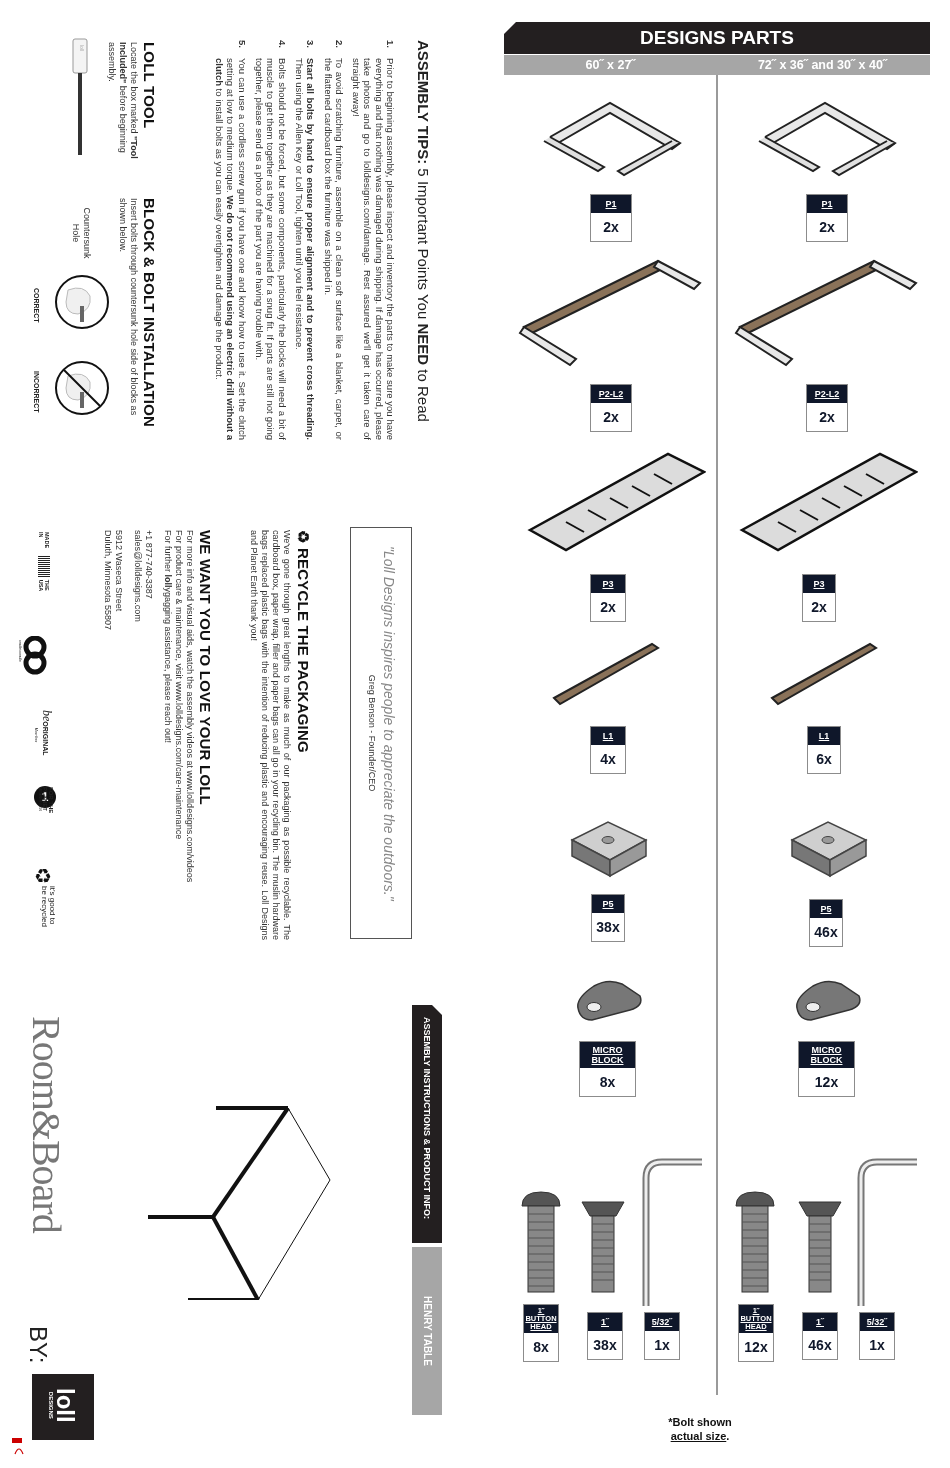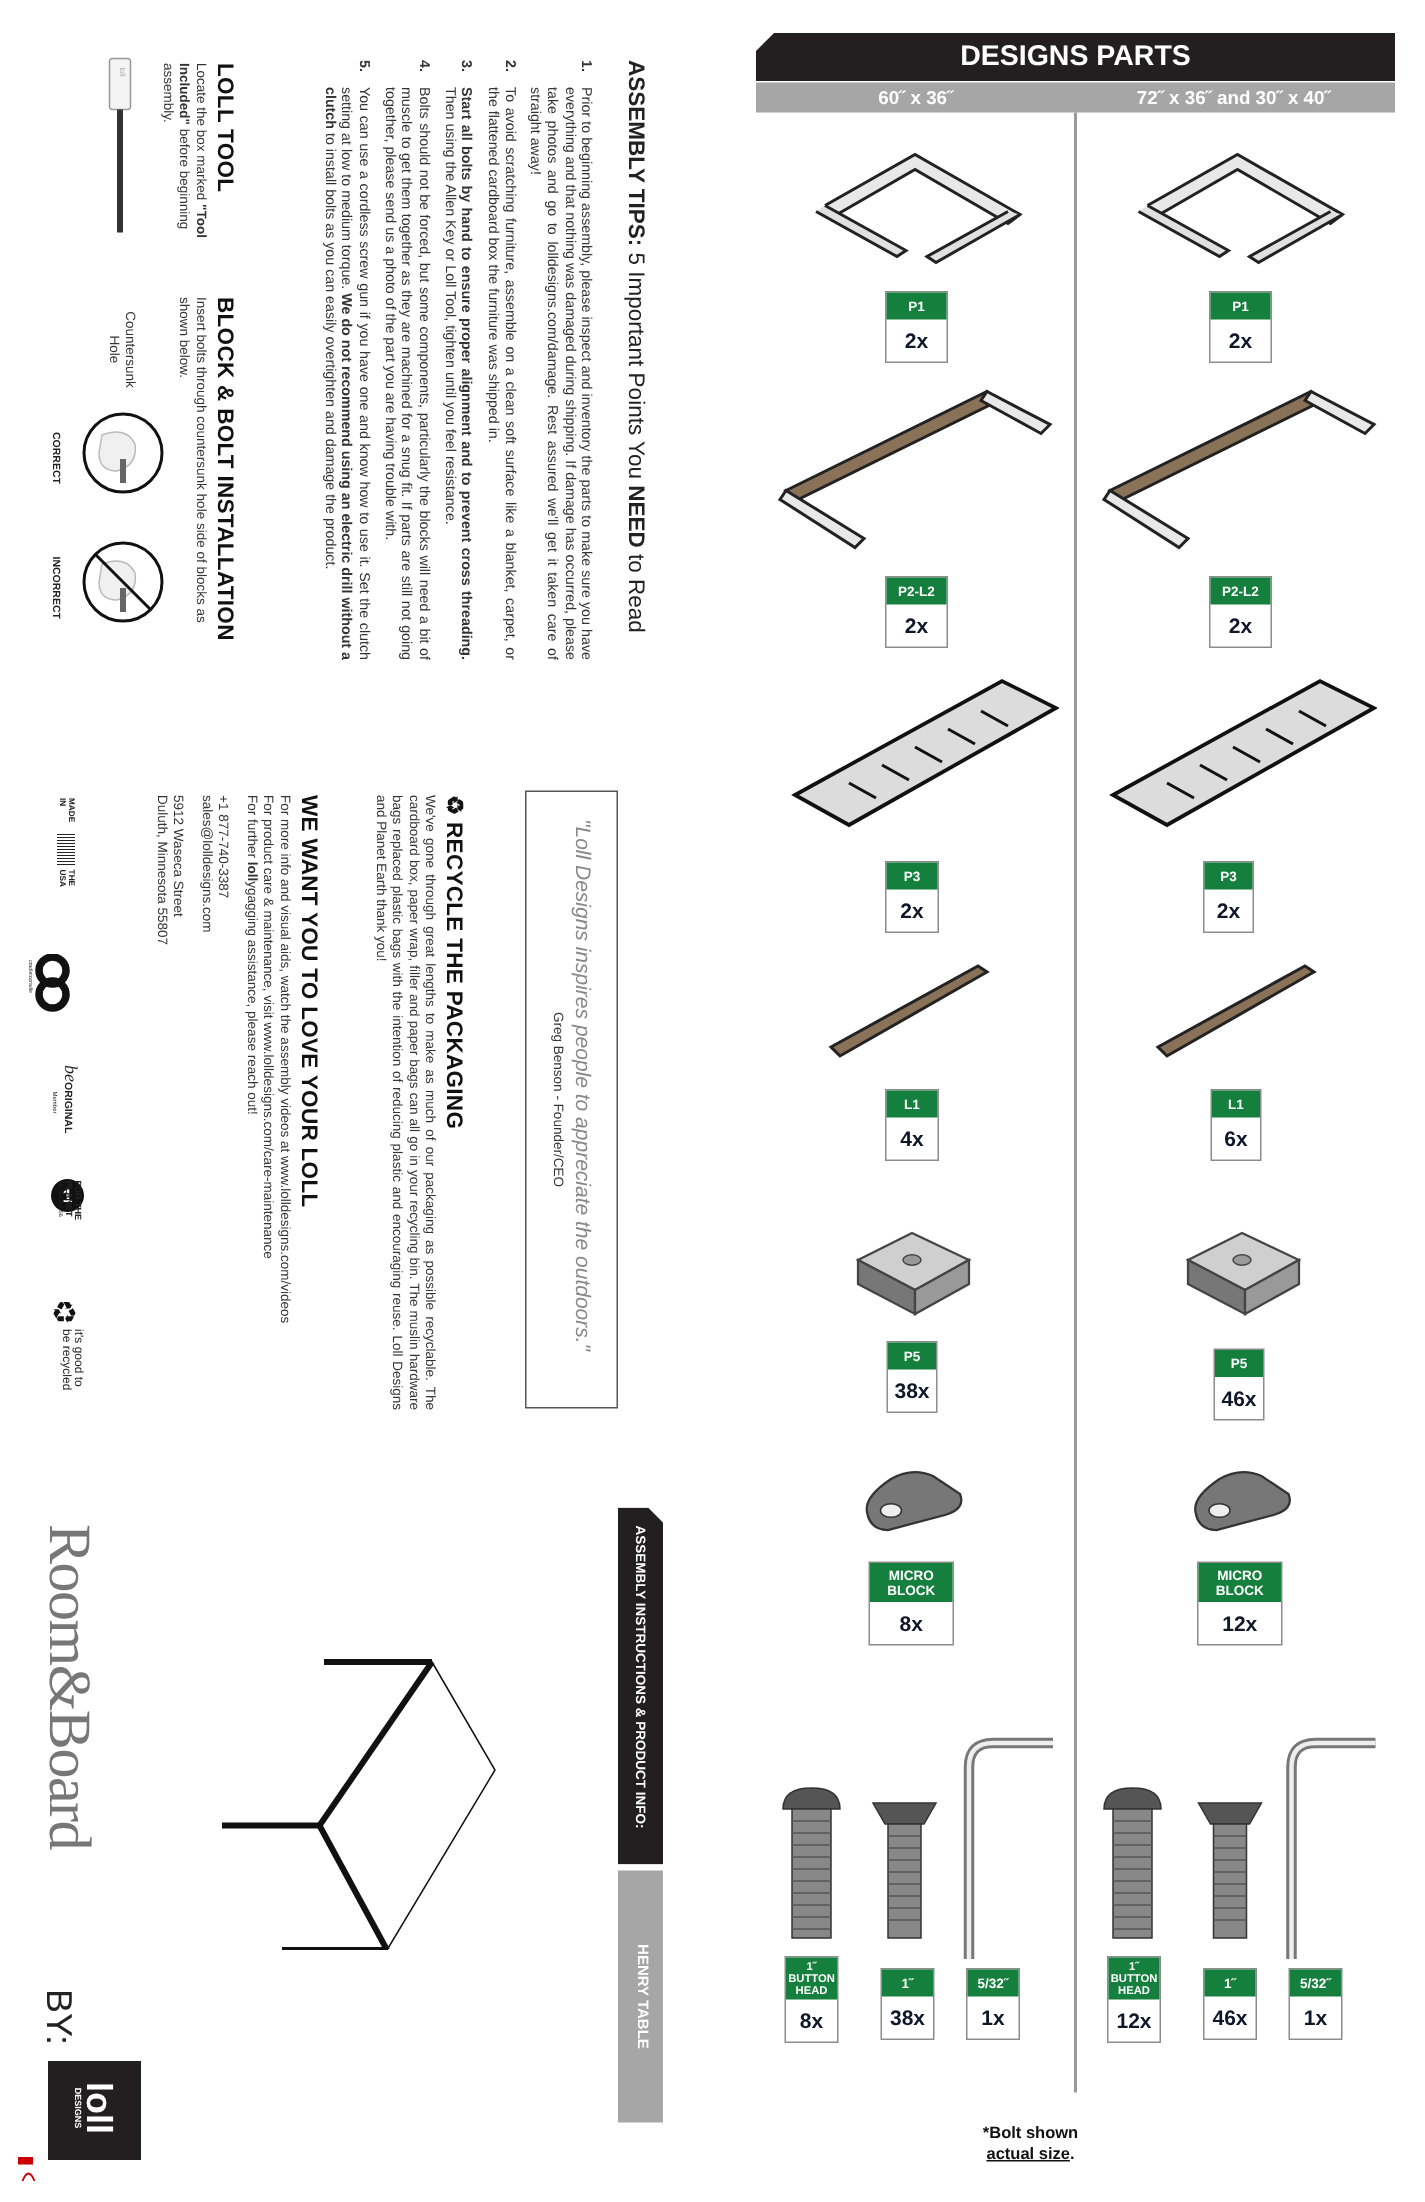--- a/index.html
+++ b/index.html
@@ -17,31 +17,31 @@
   .body-s { font-size:9px; line-height:11px; color:#333; }
   .quote-box { border:1px solid #555; }
   .quote { font-style:italic; color:#888; font-size:14px; white-space:nowrap; }
   .quote-author { font-size:9px; color:#333; text-align:center; }
   
   .hdr-black { background:#231f20; color:#fff; font-weight:bold; font-size:19px; text-align:center; line-height:32px; clip-path:polygon(12px 0,100% 0,100% 100%,0 100%,0 12px); }
   .hdr-grey { background:#a6a6a6; color:#fff; font-weight:bold; font-size:12.5px; line-height:20px; }
   .hdr-grey span { display:inline-block; text-align:center; }
   .divider { background:#9a9a9a; width:2px; }
   .lbl { position:absolute; border:1px solid #8c8c8c; background:#fff; text-align:center; }
-  .lbl .top { background:#15803d; color:#fff; font-weight:bold; font-size:9px; line-height:10px; padding:4px 2px; }
+  .lbl .top { background:#0f172a; color:#fff; font-weight:bold; font-size:9px; line-height:10px; padding:4px 2px;text-decoration:underline; }
   .lbl .qty { font-weight:bold; font-size:14px; line-height:28px; color:#0f172a; }
   .footnote { font-size:11px; font-weight:bold; text-align:center; line-height:14px; color:#111; }
   .footnote u { text-decoration:underline; }
 </style>
 </head>
 <body>
 
 <div class="abs hdr-black" style="left:504px; top:22px; width:426px; height:32px;">DESIGNS PARTS</div>
 <div class="abs hdr-grey" style="left:504px; top:55px; width:426px; height:20px;">
-  <span style="width:213px;">60˝ x 36˝</span><span style="width:211px;">72˝ x 36˝ and 30˝ x 40˝</span>
+  <span style="width:213px;">60˝ x 27˝</span><span style="width:211px;">72˝ x 36˝ and 30˝ x 40˝</span>
 </div>
 <div class="abs divider" style="left:716px; top:75px; height:1320px;"></div>
 
 <svg class="abs" style="left:540px; top:95px;" width="150" height="90" viewBox="0 0 150 90">
   <polyline points="10,42 70,8 140,48 132,54 70,18 18,48" fill="#e8e8e8" stroke="#222" stroke-width="2"></polyline>
   <polyline points="140,48 84,80 78,76 132,46" fill="#e0e0e0" stroke="#222" stroke-width="2"></polyline>
   <polyline points="10,42 64,72 58,76 4,46" fill="#e0e0e0" stroke="#222" stroke-width="2"></polyline>
 </svg>
 <svg class="abs" style="left:518px; top:255px;" width="190" height="115" viewBox="0 0 190 115">
   <polygon points="6,72 140,6 148,12 14,78" fill="#8a7259" stroke="#222" stroke-width="2"></polygon>
@@ -242,21 +242,21 @@
   </div>
 <div class="lbl" style="left:802px; top:1312px; width:34px;">
     <div class="top">1˝</div>
     <div class="qty">46x</div>
   </div>
 <div class="lbl" style="left:859px; top:1312px; width:34px;">
     <div class="top">5/32˝</div>
     <div class="qty">1x</div>
   </div>
 
-<div class="abs footnote" style="left:632px; top:1415px; width:110px;">
+<div class="abs footnote" style="left:645px; top:1415px; width:110px;">
   <div>*Bolt shown</div>
   <div><u>actual size</u><span>.</span></div>
 </div>
 
 <div class="rot" style="left:442px; top:1005px; width:410px; height:30px;">
   <div style="position:absolute; left:0; top:0; width:238px; height:30px; background:#231f20; color:#fff; font-weight:bold; font-size:9px; line-height:30px; padding-left:12px; box-sizing:border-box; clip-path:polygon(10px 0,100% 0,100% 100%,0 100%,0 10px); white-space:nowrap;">ASSEMBLY INSTRUCTIONS &amp; PRODUCT INFO:</div>
   <div style="position:absolute; left:242px; top:0; width:168px; height:30px; background:#a6a6a6; color:#fff; font-weight:bold; font-size:10px; line-height:30px; text-align:center; white-space:nowrap;">HENRY TABLE</div>
 </div>
 
 <div class="rot" style="left:432px; top:40px; width:400px;">

